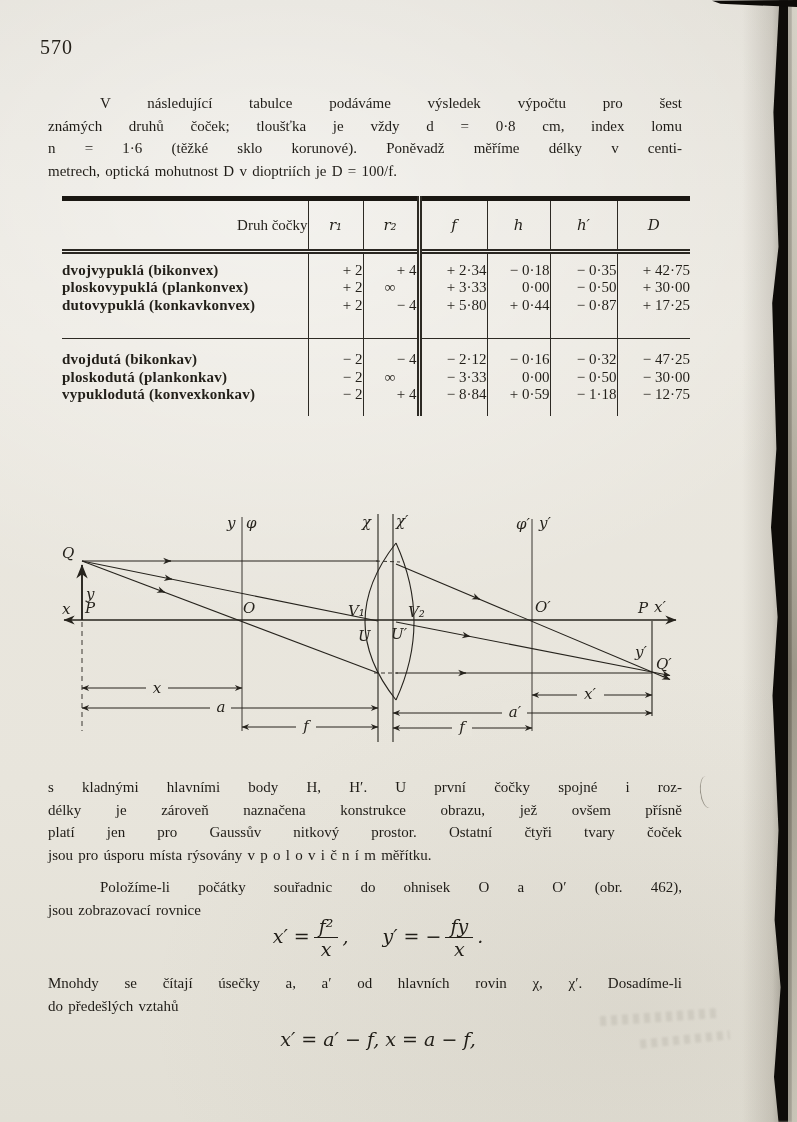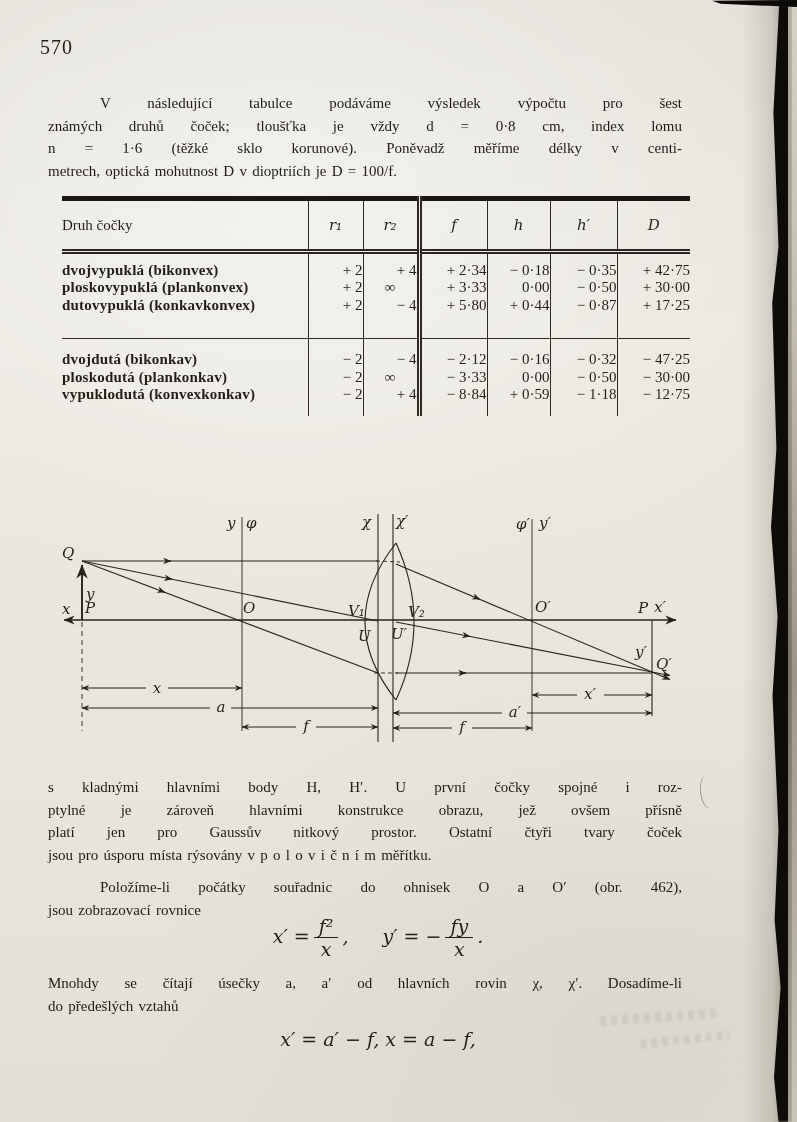--- a/index.html
+++ b/index.html
@@ -85,21 +85,21 @@
       <col style="width:246px">
         <col style="width:55px">
         <col style="width:56px">
       <col style="width:68px">
         <col style="width:63px">
         <col style="width:67px">
         <col style="width:73px">
     </colgroup>
     <thead>
       <tr>
-        <th class="c-name" style="text-align:left;">Druh čočky</th>
+        <th class="c-name" style="text-align:right;">Druh čočky</th>
         <th class="c-r1 vh">r₁</th>
         <th class="c-r2 vh">r₂</th>
         <th class="c-f vh">f</th>
         <th class="c-h vh">h</th>
         <th class="c-hp vh">h′</th>
         <th class="vh">D</th>
       </tr>
     </thead>
     <tbody>
       <tr class="datarow r1st">
@@ -270,21 +270,21 @@
       <text x="306" y="731" text-anchor="middle">f</text>
       <text x="590" y="699" text-anchor="middle">x′</text>
       <text x="515" y="717" text-anchor="middle">a′</text>
       <text x="462" y="732" text-anchor="middle">f</text>
     </g>
   </svg>
 
 
   <div class="txt" style="top:776px;">
     <div class="jline">s kladnými hlavními body H, H′. U první čočky spojné i roz-</div>
-    <div class="jline">ptylné je zároveň hlavními konstrukce obrazu, jež ovšem přísně</div>
+    <div class="jline">délky je zároveň naznačena konstrukce obrazu, jež ovšem přísně</div>
     <div class="jline">platí jen pro Gaussův nitkový prostor. Ostatní čtyři tvary čoček</div>
     <div class="jlast">jsou pro úsporu místa rýsovány v p o l o v i č n í m měřítku.</div>
   </div>
 
   <div class="txt" style="top:876px;">
     <div class="jline ind">Položíme-li počátky souřadnic do ohnisek O a O′ (obr. 462),</div>
     <div class="jlast">jsou zobrazovací rovnice</div>
   </div>
 
   <div class="formula" style="top:916px;">

